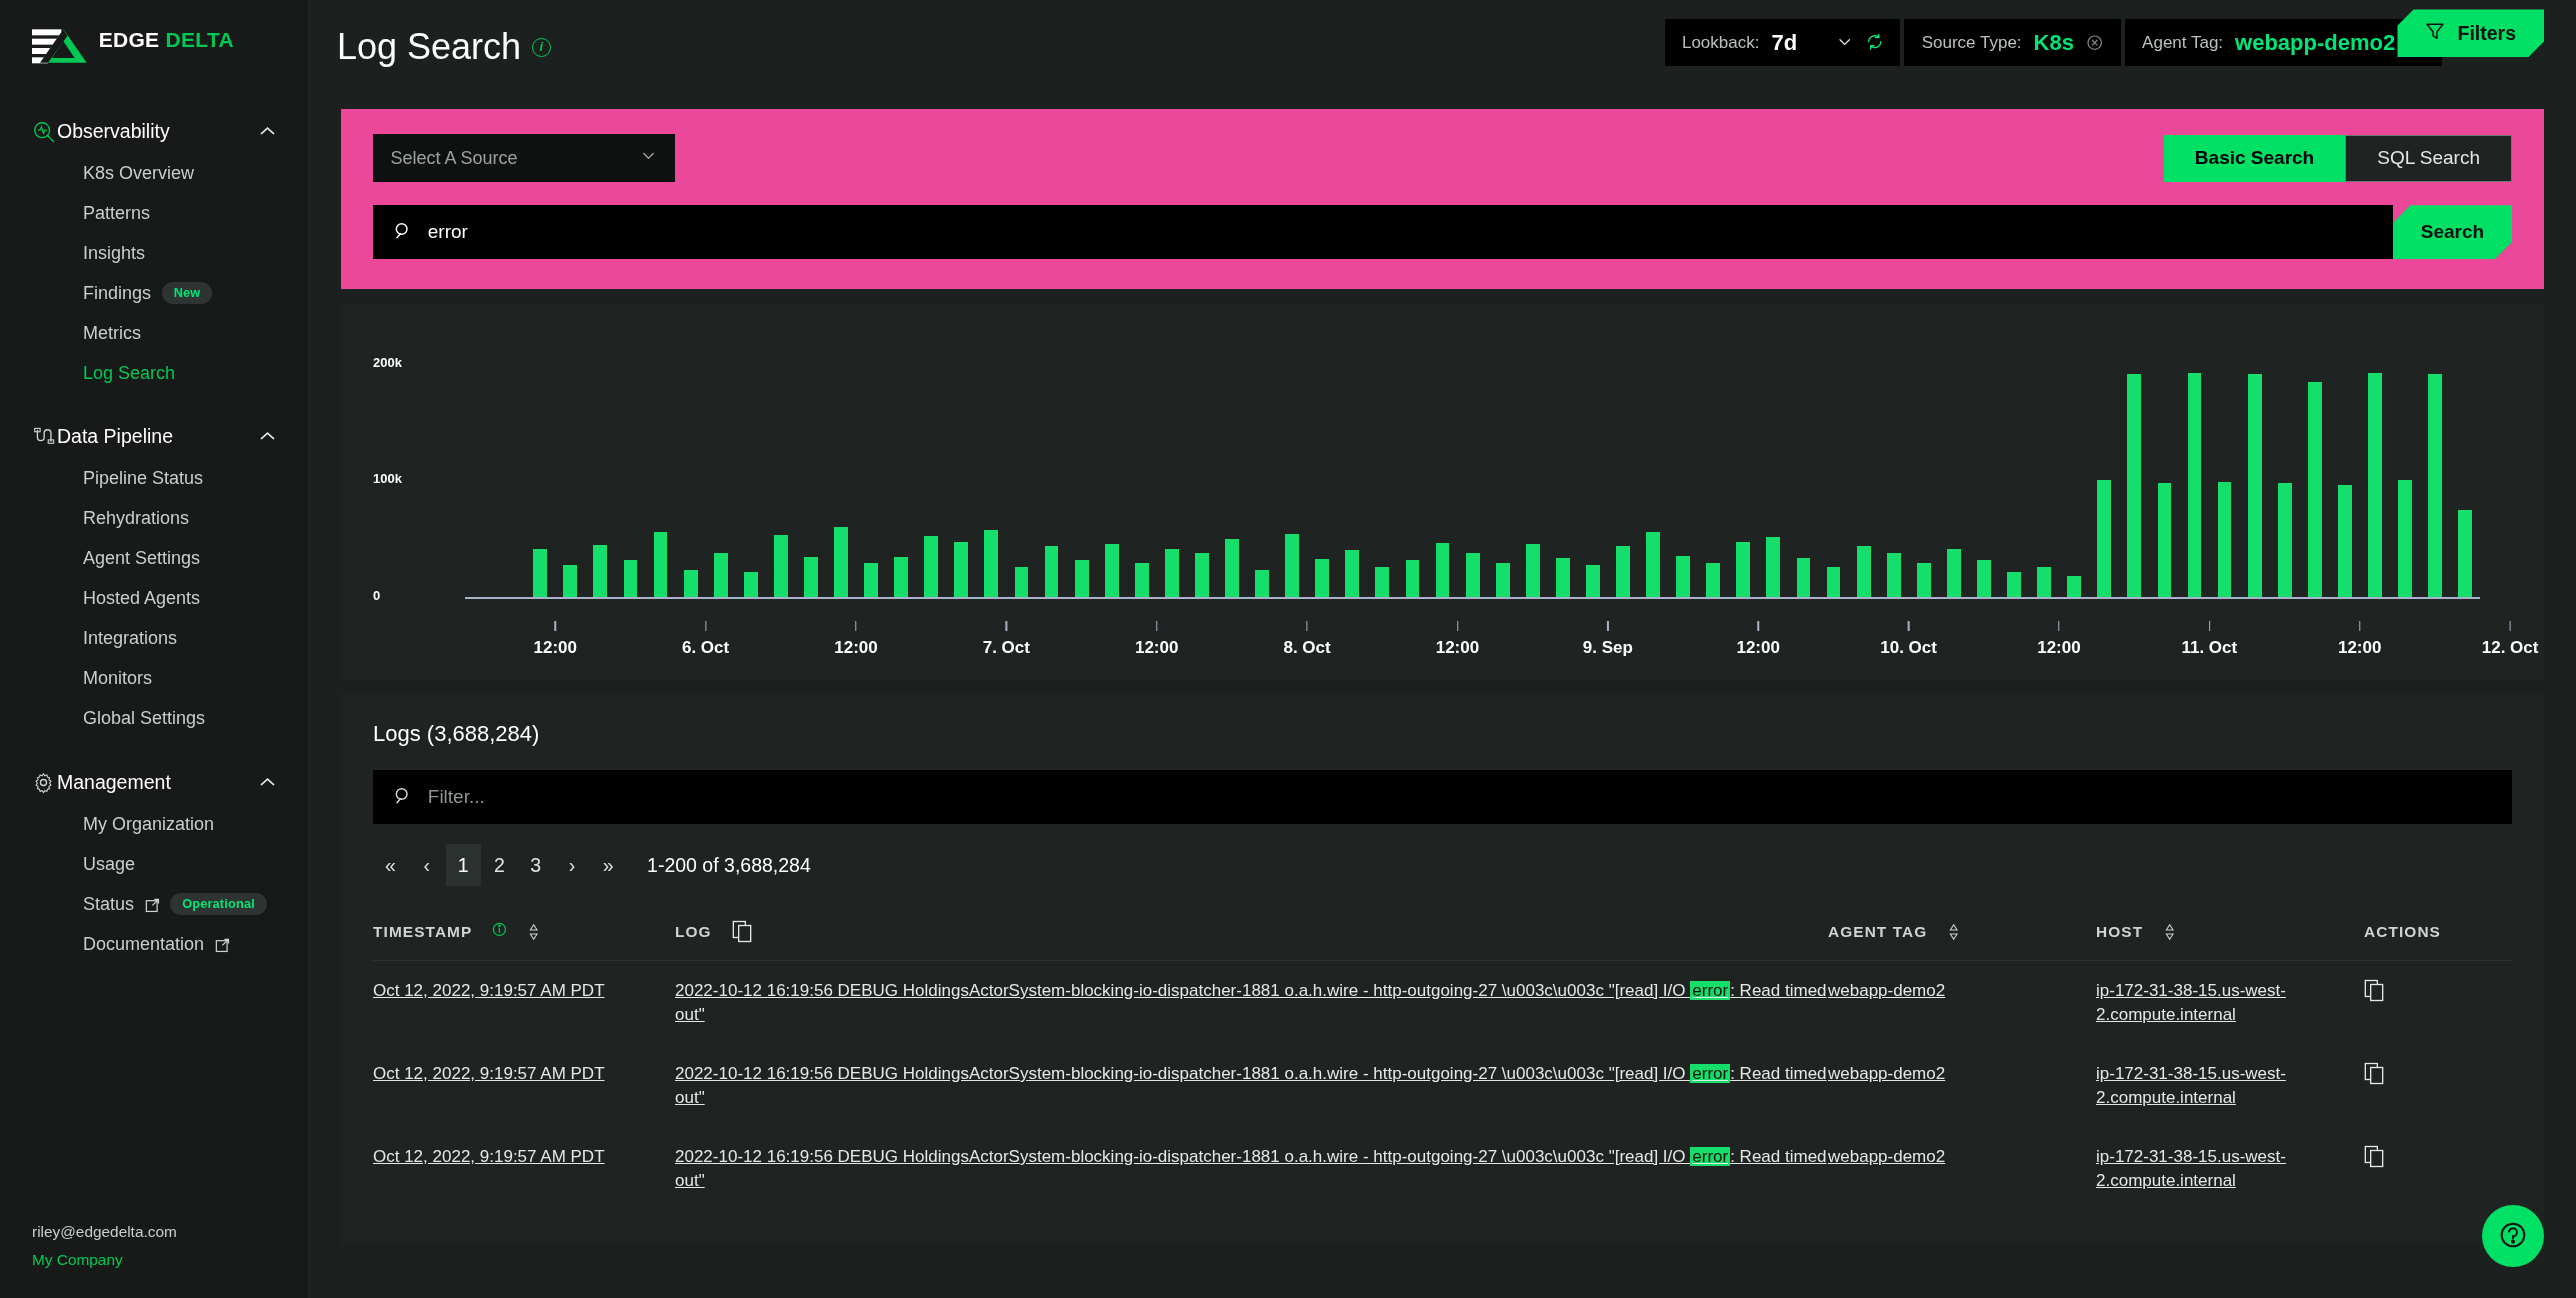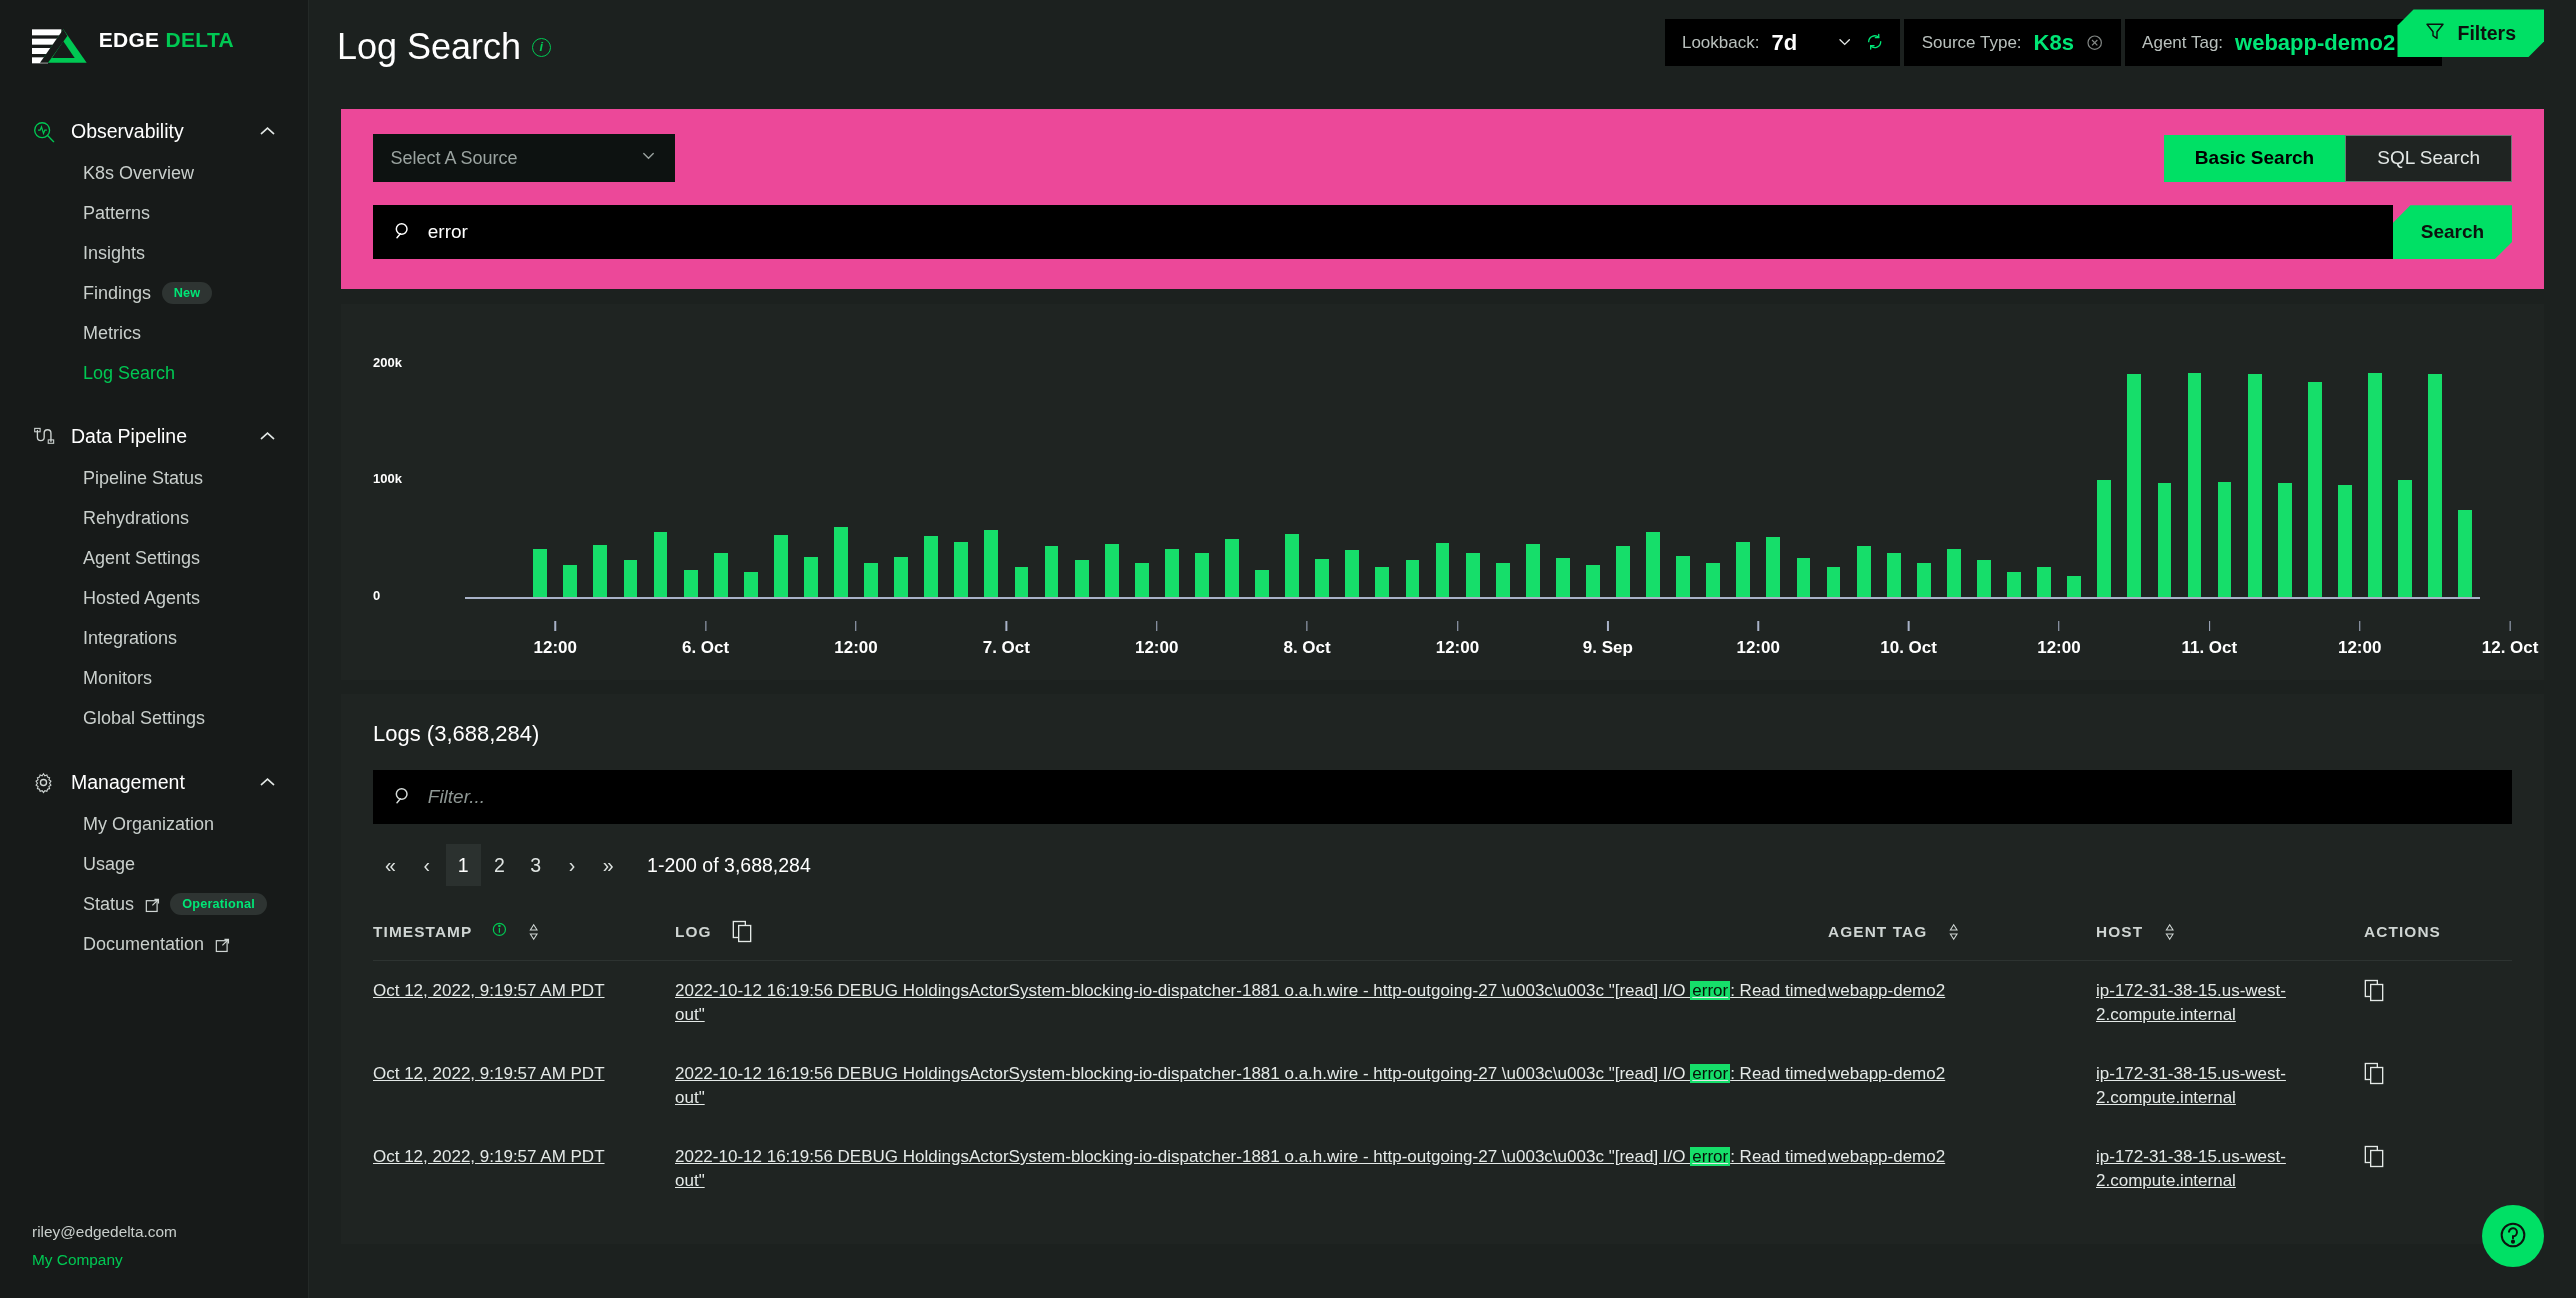--- a/index.html
+++ b/index.html
@@ -21,21 +21,21 @@
     position: relative;
   }
   .logo-row { display: flex; align-items: flex-start; gap: 10.7px; padding: 28px 0 0 32px; height: 81px; }
   .logo-mark { width: 56px; height: 36px; flex: 0 0 56px; }
   .logo-text { font-size: 21px; font-weight: 700; letter-spacing: 0.3px; }
   .logo-text .edge { color: #ffffff; }
   .logo-text .delta { color: #00c853; }
 
   .nav { padding-top: 28px; }
   .nav-group-head {
-    display: flex; align-items: center; gap: 16px;
+    display: flex; align-items: center; gap: 2px;
     padding: 0 29.5px 0 32px; height: 44px; cursor: pointer;
   }
   .nav-group-head .gi { width: 23px; height: 23px; flex:0 0 23px; display:flex; align-items:center; justify-content:center; }
   .nav-group-head .gl { font-size: 19.5px; color: #ffffff; flex: 1; }
   .nav-group-head .chev { width: 23px; height: 23px; flex:0 0 23px; display:flex; align-items:center; justify-content:center; }
   .nav-item {
     display: flex; align-items: center; gap: 10.7px;
     padding-left: 83px; height: 40px;
     font-size: 18px; color: #c9cfcc; cursor: pointer;
   }
@@ -115,21 +115,21 @@
   .barslot { flex: 1; display: flex; justify-content: center; align-items: flex-end; height: 100%; }
   .bar { width: 46%; background: #16de6a; }
   .xticks { position: absolute; left: 124px; right: 64px; bottom: 59px; height: 0; }
   .xtick { position: absolute; transform: translateX(-50%); text-align: center; }
   .xtick .tickline { width: 1.3px; height: 10.7px; background: #a8b2c8; margin: 0 auto; }
   .xtick .ticklabel { font-size: 17px; color: #ffffff; font-weight: 700; margin-top: 6.7px; white-space: nowrap; }
 
   
   .logs-panel { background: #1f2422; margin: 14.8px 32px 0 32px; padding: 27px 32px 0 32px; min-height: 550px; }
   .logs-title { font-size: 22px; color: #ffffff; }
-  .filter-input { background: #000; height: 54px; display: flex; align-items: center; gap: 14.8px; padding: 0 20px; margin-top: 23px; font-style: italic; }
+  .filter-input { background: #000; height: 54px; display: flex; align-items: center; gap: 14.8px; padding: 0 20px; margin-top: 23px; }
   .filter-input .ph { font-size: 19px; color: #8d9693; }
 
   .pager { display: flex; align-items: center; gap: 1.3px; margin-top: 20px; }
   .pg { min-width: 35px; height: 42px; display: flex; align-items: center; justify-content: center;
         font-size: 19.5px; color: #dfe4e2; cursor: pointer; padding: 0 6.7px; }
   .pg.cur { background: #2b312f; color: #ffffff; }
   .pg-info { font-size: 19.5px; color: #ffffff; margin-left: 20px; }
 
   table.logs { width: 100%; border-collapse: collapse; margin-top: 23px; }
   table.logs th {

